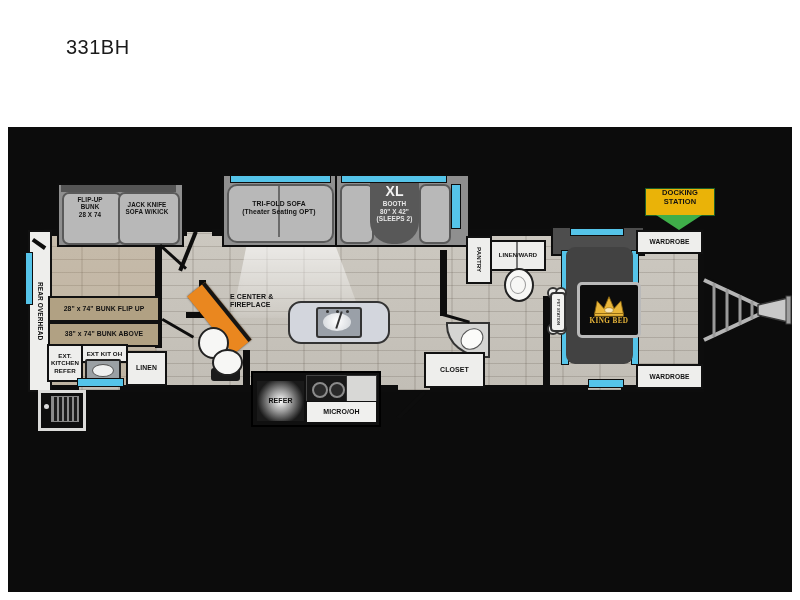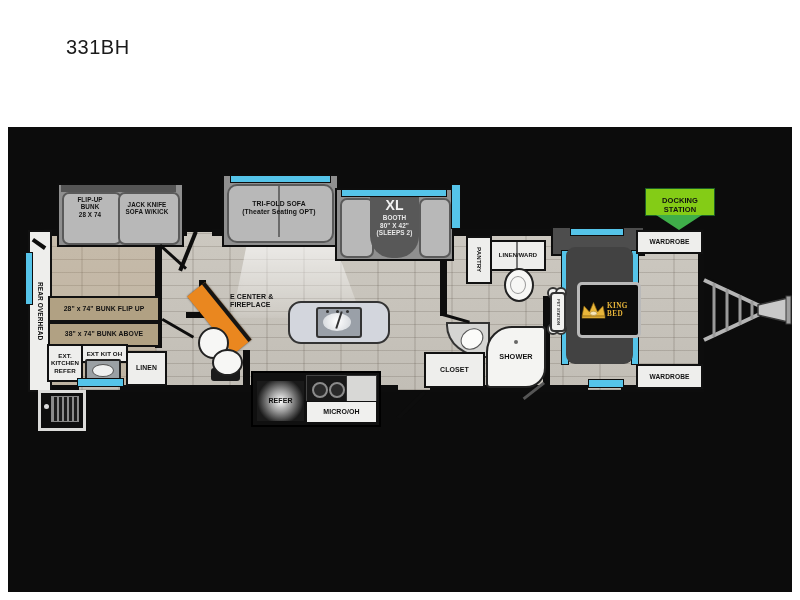--- a/index.html
+++ b/index.html
@@ -75,35 +75,35 @@
   <div class="door" style="left:194px;top:231px;width:4px;height:42px;transform:rotate(22deg);transform-origin:top left;"></div>
 
   <div class="slide" style="left:222px;top:174px;width:113px;height:69px;">
     <div class="win" style="left:6px;top:-1px;width:99px;height:6px;"></div>
     <div class="cushion" style="left:3px;top:8px;width:103px;height:55px;border-radius:10px;"></div>
     <div class="abs" style="left:54px;top:10px;width:2px;height:51px;background:#6a6a6a;"></div>
     <div class="lbl abs" style="left:2px;top:24px;width:106px;font-size:6.8px;">TRI-FOLD SOFA
 (Theater Seating OPT)</div>
   </div>
 
-  <div class="slide" style="left:335px;top:188px;width:115px;height:69px;">
+  <div class="slide" style="left:335px;top:174px;width:115px;height:69px;padding-left:16px;">
     <div class="win" style="left:4px;top:-1px;width:104px;height:6px;"></div>
     <div class="cushion" style="left:3px;top:8px;width:30px;height:56px;"></div>
     <div class="cushion" style="left:82px;top:8px;width:28px;height:56px;"></div>
     <div class="abs" style="left:33px;top:6px;width:49px;height:62px;background:#585858;border-radius:0 0 22px 22px;"></div>
     <div class="abs lbl" style="left:33px;top:8px;width:49px;color:#f2f2f2;font-size:14px;line-height:1;">XL</div>
     <div class="abs lbl" style="left:31px;top:24px;width:53px;color:#e8e8e8;font-size:6.4px;">BOOTH
 80" X 42"
 (SLEEPS 2)</div>
   </div>
 
   <div class="win" style="left:451px;top:184px;width:8px;height:43px;"></div>
 
-  <div class="abs" style="left:645px;top:188px;width:68px;height:26px;background:#84cc16;border:1px solid #1c5f27;z-index:4;
-       display:flex;align-items:flex-end;justify-content:center;">
+  <div class="abs" style="left:645px;top:188px;width:68px;height:26px;background:#eab308;border:1px solid #1c5f27;z-index:4;
+       display:flex;align-items:flex-start;justify-content:center;">
     <span class="lbl" style="font-size:7.5px;">DOCKING
 STATION</span>
   </div>
   <div class="abs" style="left:656px;top:215px;width:0;height:0;z-index:4;
        border-left:23px solid transparent;border-right:23px solid transparent;border-top:15px solid #3fae49;"></div>
 
   <div class="tanbox" style="left:48px;top:296px;width:108px;height:22px;">
     <span class="lbl" style="font-size:6.8px;">28" x 74" BUNK FLIP UP</span>
   </div>
   <div class="tanbox" style="left:48px;top:322px;width:108px;height:21px;">
@@ -187,35 +187,29 @@
 
   <div class="wall" style="left:440px;top:250px;width:7px;height:66px;"></div>
   <div class="door" style="left:443px;top:313px;width:28px;height:3px;transform:rotate(16deg);transform-origin:left top;"></div>
   <div class="abs" style="left:446px;top:322px;width:40px;height:32px;background:#d5d5d3;border:2px solid #333;
        border-radius:0 0 0 90%;z-index:4;">
     <div class="abs" style="left:12px;top:5px;width:22px;height:18px;background:#fbfbf9;border:1px solid #555;border-radius:50%;transform:rotate(-35deg);"></div>
   </div>
   <div class="whitebox" style="left:424px;top:352px;width:57px;height:32px;">
     <span class="lbl" style="font-size:7px;">CLOSET</span>
   </div>
-  <div class="abs" style="left:486px;top:326px;width:56px;height:58px;background:#f4f4f2;border:2px solid #222;
-       border-radius:26px 4px 20px 4px;z-index:4;display:flex;align-items:center;justify-content:center;">
-    <span class="lbl" style="font-size:7.3px;">SHOWER</span>
-    <div class="abs" style="left:26px;top:12px;width:4px;height:4px;background:#666;border-radius:50%;"></div>
-    <div class="abs" style="right:-1px;bottom:2px;width:26px;height:3px;background:#555;transform:rotate(-38deg);transform-origin:right bottom;"></div>
-  </div>
   <div class="wall" style="left:543px;top:296px;width:7px;height:90px;"></div>
 
   <div class="abs" style="left:551px;top:226px;width:90px;height:26px;background:#4d4d4d;border:2px solid #0d0d0d;z-index:4;"></div>
   <div class="win" style="left:570px;top:228px;width:52px;height:6px;"></div>
   <div class="abs" style="left:561px;top:250px;width:6px;height:113px;background:#55c4e9;border:1px solid #0d0d0d;z-index:4;"></div>
   <div class="abs" style="left:631px;top:250px;width:6px;height:113px;background:#55c4e9;border:1px solid #0d0d0d;z-index:4;"></div>
   <div class="abs" style="left:566px;top:247px;width:67px;height:117px;background:#424242;border-radius:9px;z-index:4;"></div>
   <div class="abs" style="left:577px;top:282px;width:58px;height:50px;background:#0c0c0c;border:3px solid #b9b9b9;border-radius:5px;z-index:5;
-       display:flex;flex-direction:row;align-items:center;justify-content:center;">
+       display:flex;flex-direction:column;align-items:center;justify-content:center;">
     <svg width="34" height="22" viewBox="0 0 40 26">
       <path d="M3 22 L6 7 L14 16 L20 2 L26 16 L34 7 L37 22 Z" fill="#e9b63a" stroke="#8a6410" stroke-width="1"></path>
       <rect x="3" y="22" width="34" height="3" fill="#e9b63a" stroke="#8a6410" stroke-width="0.8"></rect>
       <ellipse cx="20" cy="18" rx="5" ry="3" fill="#f7e6b8" stroke="#8a6410" stroke-width="0.6"></ellipse>
     </svg>
     <span style="font-family:'Liberation Serif',serif;font-weight:bold;font-size:7.2px;color:#e9b63a;letter-spacing:.4px;">KING BED</span>
   </div>
   <div class="win" style="left:588px;top:379px;width:34px;height:7px;"></div>
 
   <div class="abs" style="left:547px;top:287px;width:18px;height:46px;z-index:5;">

